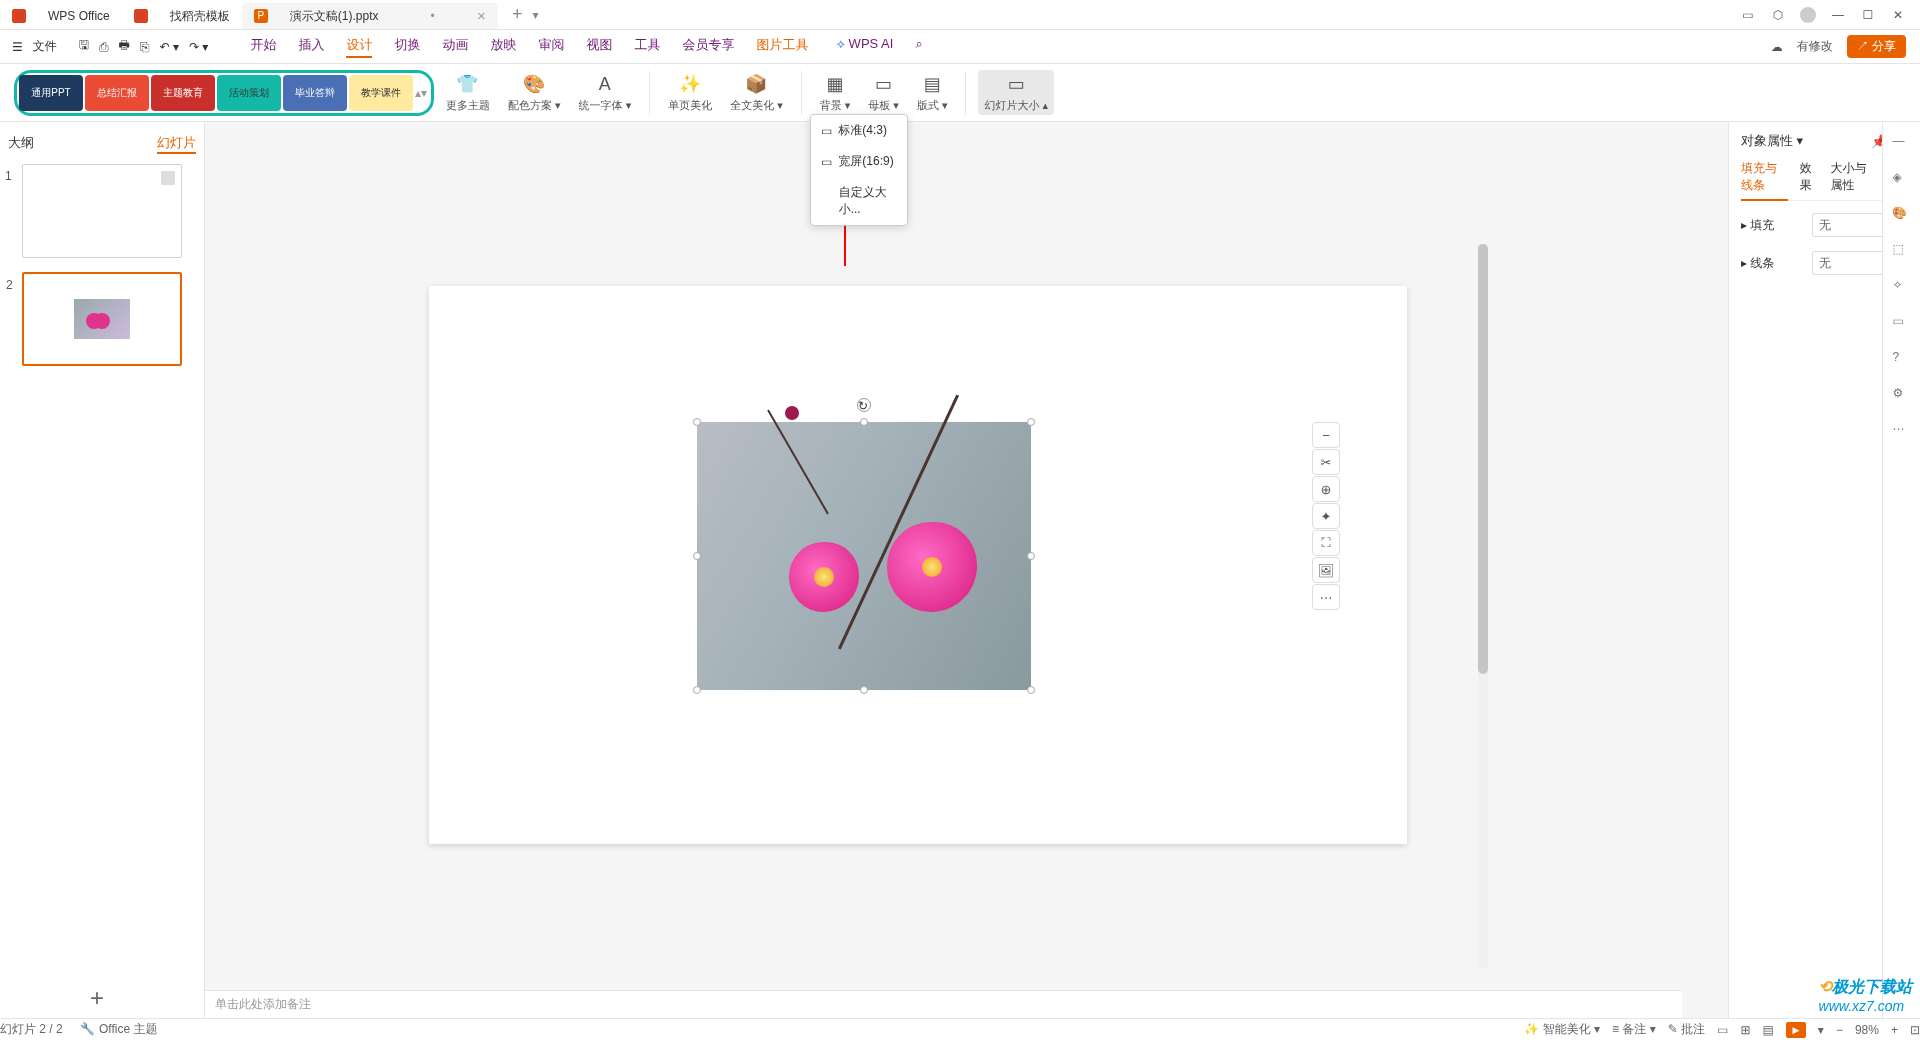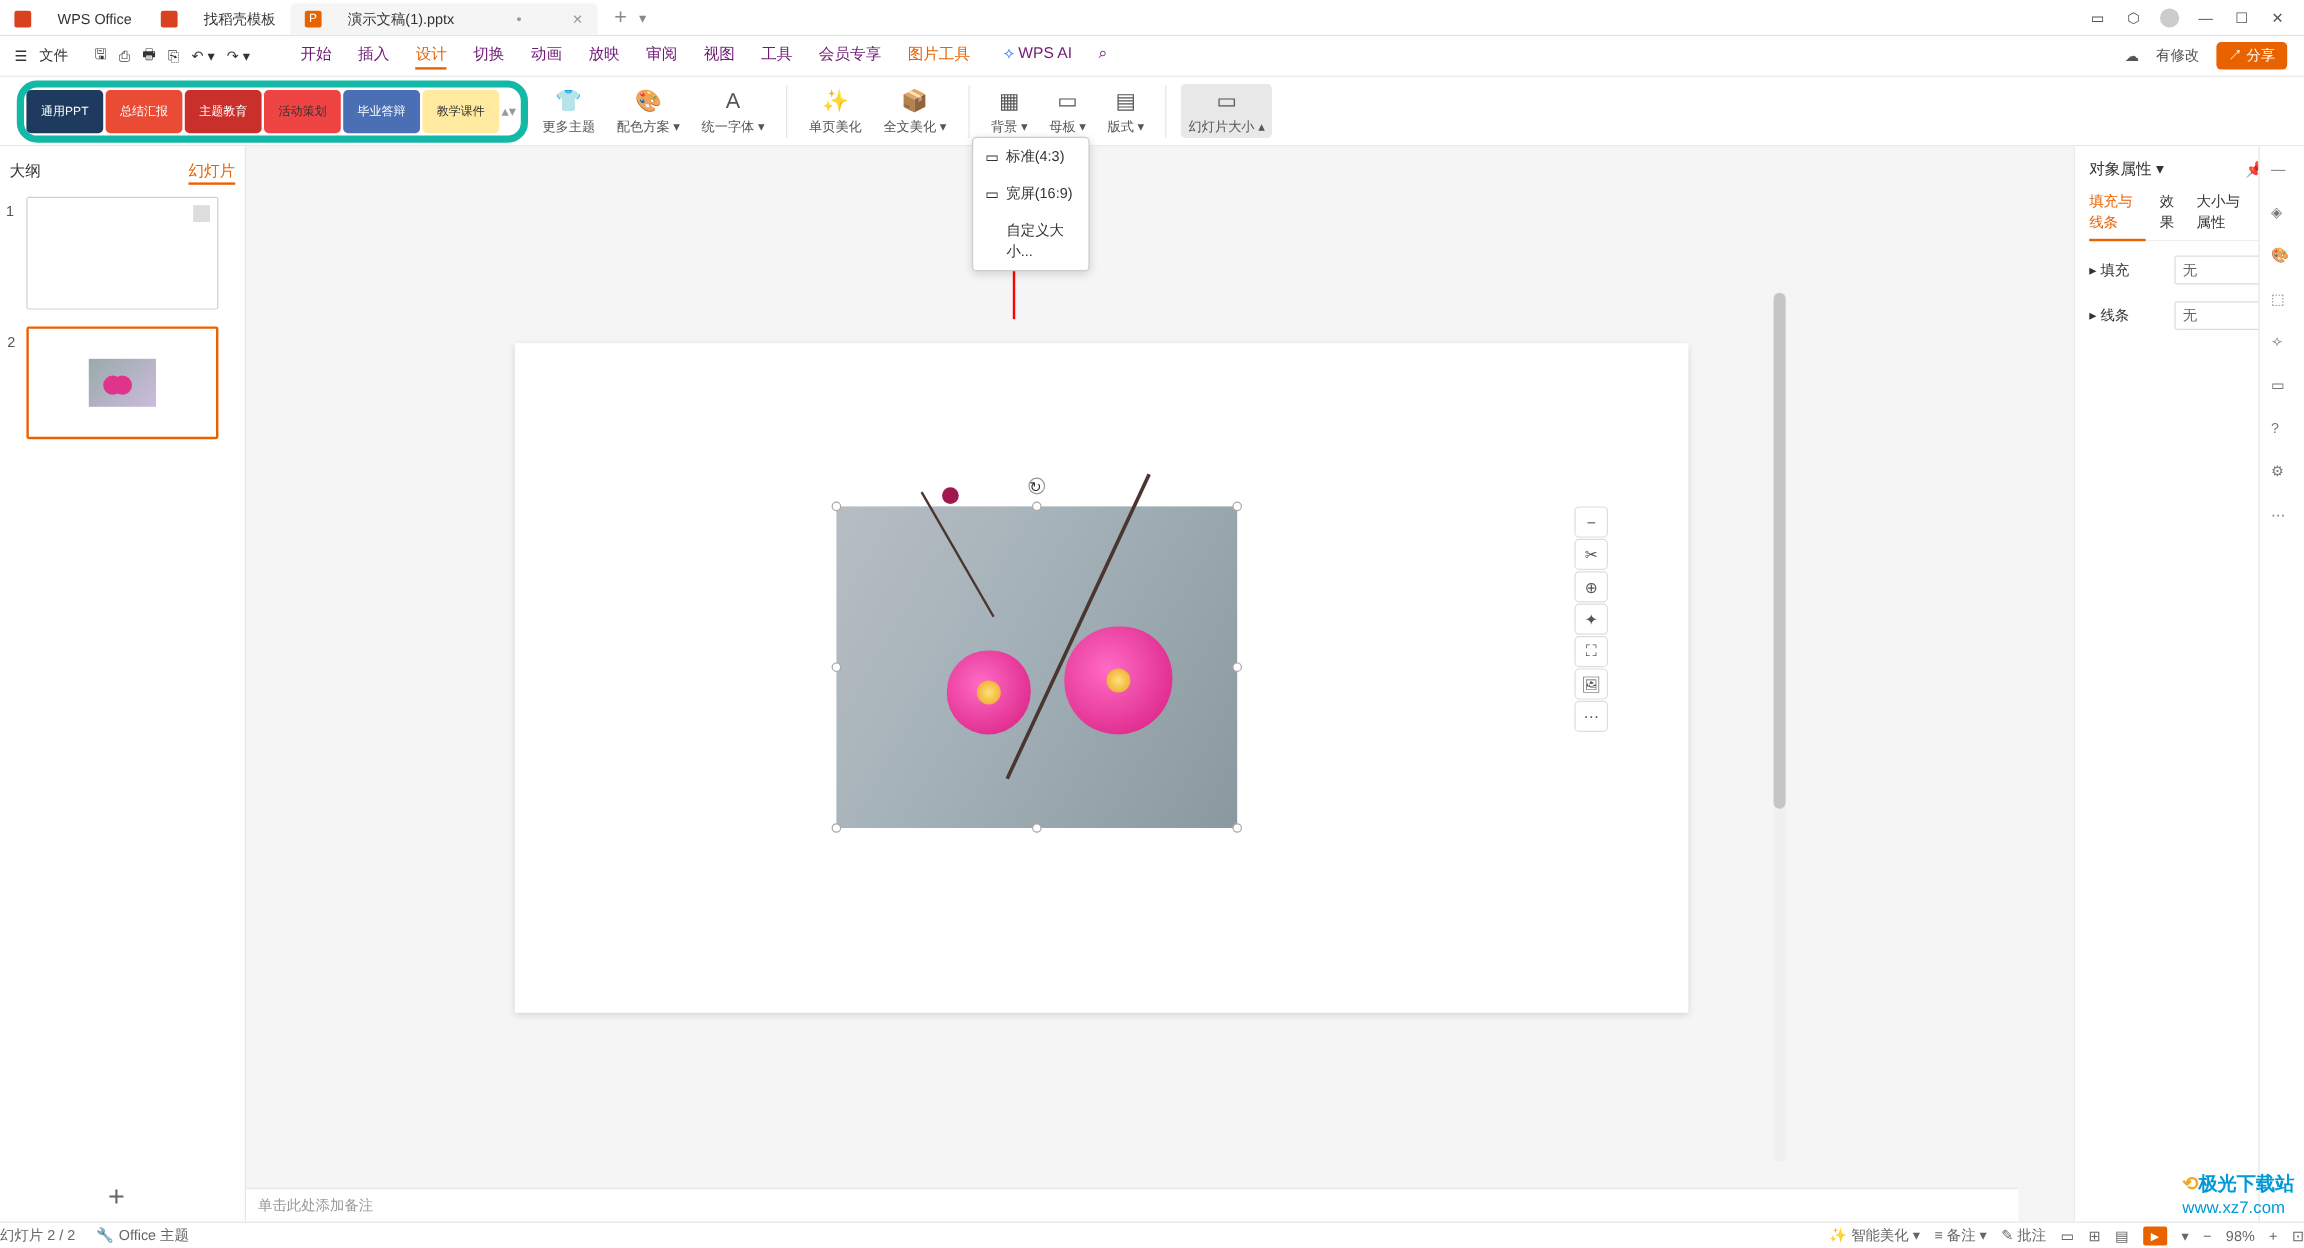--- a/index.html
+++ b/index.html
@@ -53,21 +53,21 @@
 .rptabs{display:flex;gap:12px;font-size:12px;border-bottom:1px solid #eee;padding-bottom:6px;margin-bottom:12px}
 .rptabs .active{color:#e96200;border-bottom:2px solid #e96200;margin-bottom:-7px;padding-bottom:5px}
 .rprow{display:flex;justify-content:space-between;align-items:center;margin-bottom:14px;font-size:12px}
 .rpsel{width:96px;height:24px;border:1px solid #ddd;border-radius:2px;display:flex;align-items:center;justify-content:space-between;padding:0 6px;color:#666}
 .rside-icons{position:absolute;right:0;top:122px;width:38px;background:#fff;border-left:1px solid #e5e5e5;height:calc(100% - 122px - 22px);display:flex;flex-direction:column;align-items:center;gap:18px;padding-top:12px;color:#777}
 .rside-icons .ic{width:18px;height:18px}
 .statusbar{position:absolute;bottom:0;left:0;right:0;height:22px;background:#fff;border-top:1px solid #e5e5e5;display:flex;align-items:center;padding:0 0;font-size:12px;color:#666}
 .sb-right{margin-left:auto;display:flex;align-items:center;gap:12px}
 .notearea{position:absolute;bottom:22px;left:205px;right:238px;height:28px;background:#fff;border-top:1px solid #e5e5e5;display:flex;align-items:center;padding:0 10px;color:#999;font-size:12px}
 .addslide{position:absolute;bottom:28px;left:90px;font-size:24px;color:#666}
-.watermark{position:absolute;right:8px;bottom:26px;font-size:12px;color:#0099d6;}
+.watermark{position:absolute;right:8px;bottom:26px;font-size:12px;color:#0099d6;font-style:italic}
 .playbtn{background:#e96200;color:#fff;width:20px;height:16px;border-radius:2px;display:flex;align-items:center;justify-content:center;font-size:9px}
 .scrolltrack{position:absolute;right:240px;top:122px;width:10px;bottom:50px;background:#f0f0f0}
 .scrollthumb{position:absolute;top:0;width:10px;height:430px;background:#c5c5c5;border-radius:5px}
 </style>
 </head>
 <body>
 
 <div class="titlebar">
   <div class="tab">
     <span class="tab-icon" style="background:#d94220"></span>
@@ -122,25 +122,25 @@
     <span>⌕</span>
   </div>
   <div class="menu-right">
     <span>☁</span>
     <span>有修改</span>
     <span class="share-btn">↗ <span>分享</span></span>
   </div>
 </div>
 
 <div class="ribbon">
-  <div style="display:flex;gap:2px;border:6px solid #14b8a6;border-radius:17px;padding:2px">
+  <div style="display:flex;gap:2px;border:3px solid #14b8a6;border-radius:17px;padding:2px">
     <div class="thumb-item" style="background:#1e3a5f">通用PPT</div>
     <div class="thumb-item" style="background:#e94b35;flex-direction:column">总结汇报</div>
     <div class="thumb-item" style="background:#c9302c">主题教育</div>
-    <div class="thumb-item" style="background:#ef4444;color:#333">活动策划</div>
+    <div class="thumb-item" style="background:#14b8a6;color:#333">活动策划</div>
     <div class="thumb-item" style="background:#4a6fb5">毕业答辩</div>
     <div class="thumb-item" style="background:#ffeaa0;color:#333">教学课件</div>
     <div style="width:14px;display:flex;flex-direction:column;justify-content:center;gap:2px;color:#999">▴▾</div>
   </div>
   <div class="rt">
       <span class="ri">👕</span>
       <span>更多主题</span>
     </div>
   <div class="rt">
       <span class="ri">🎨</span>

